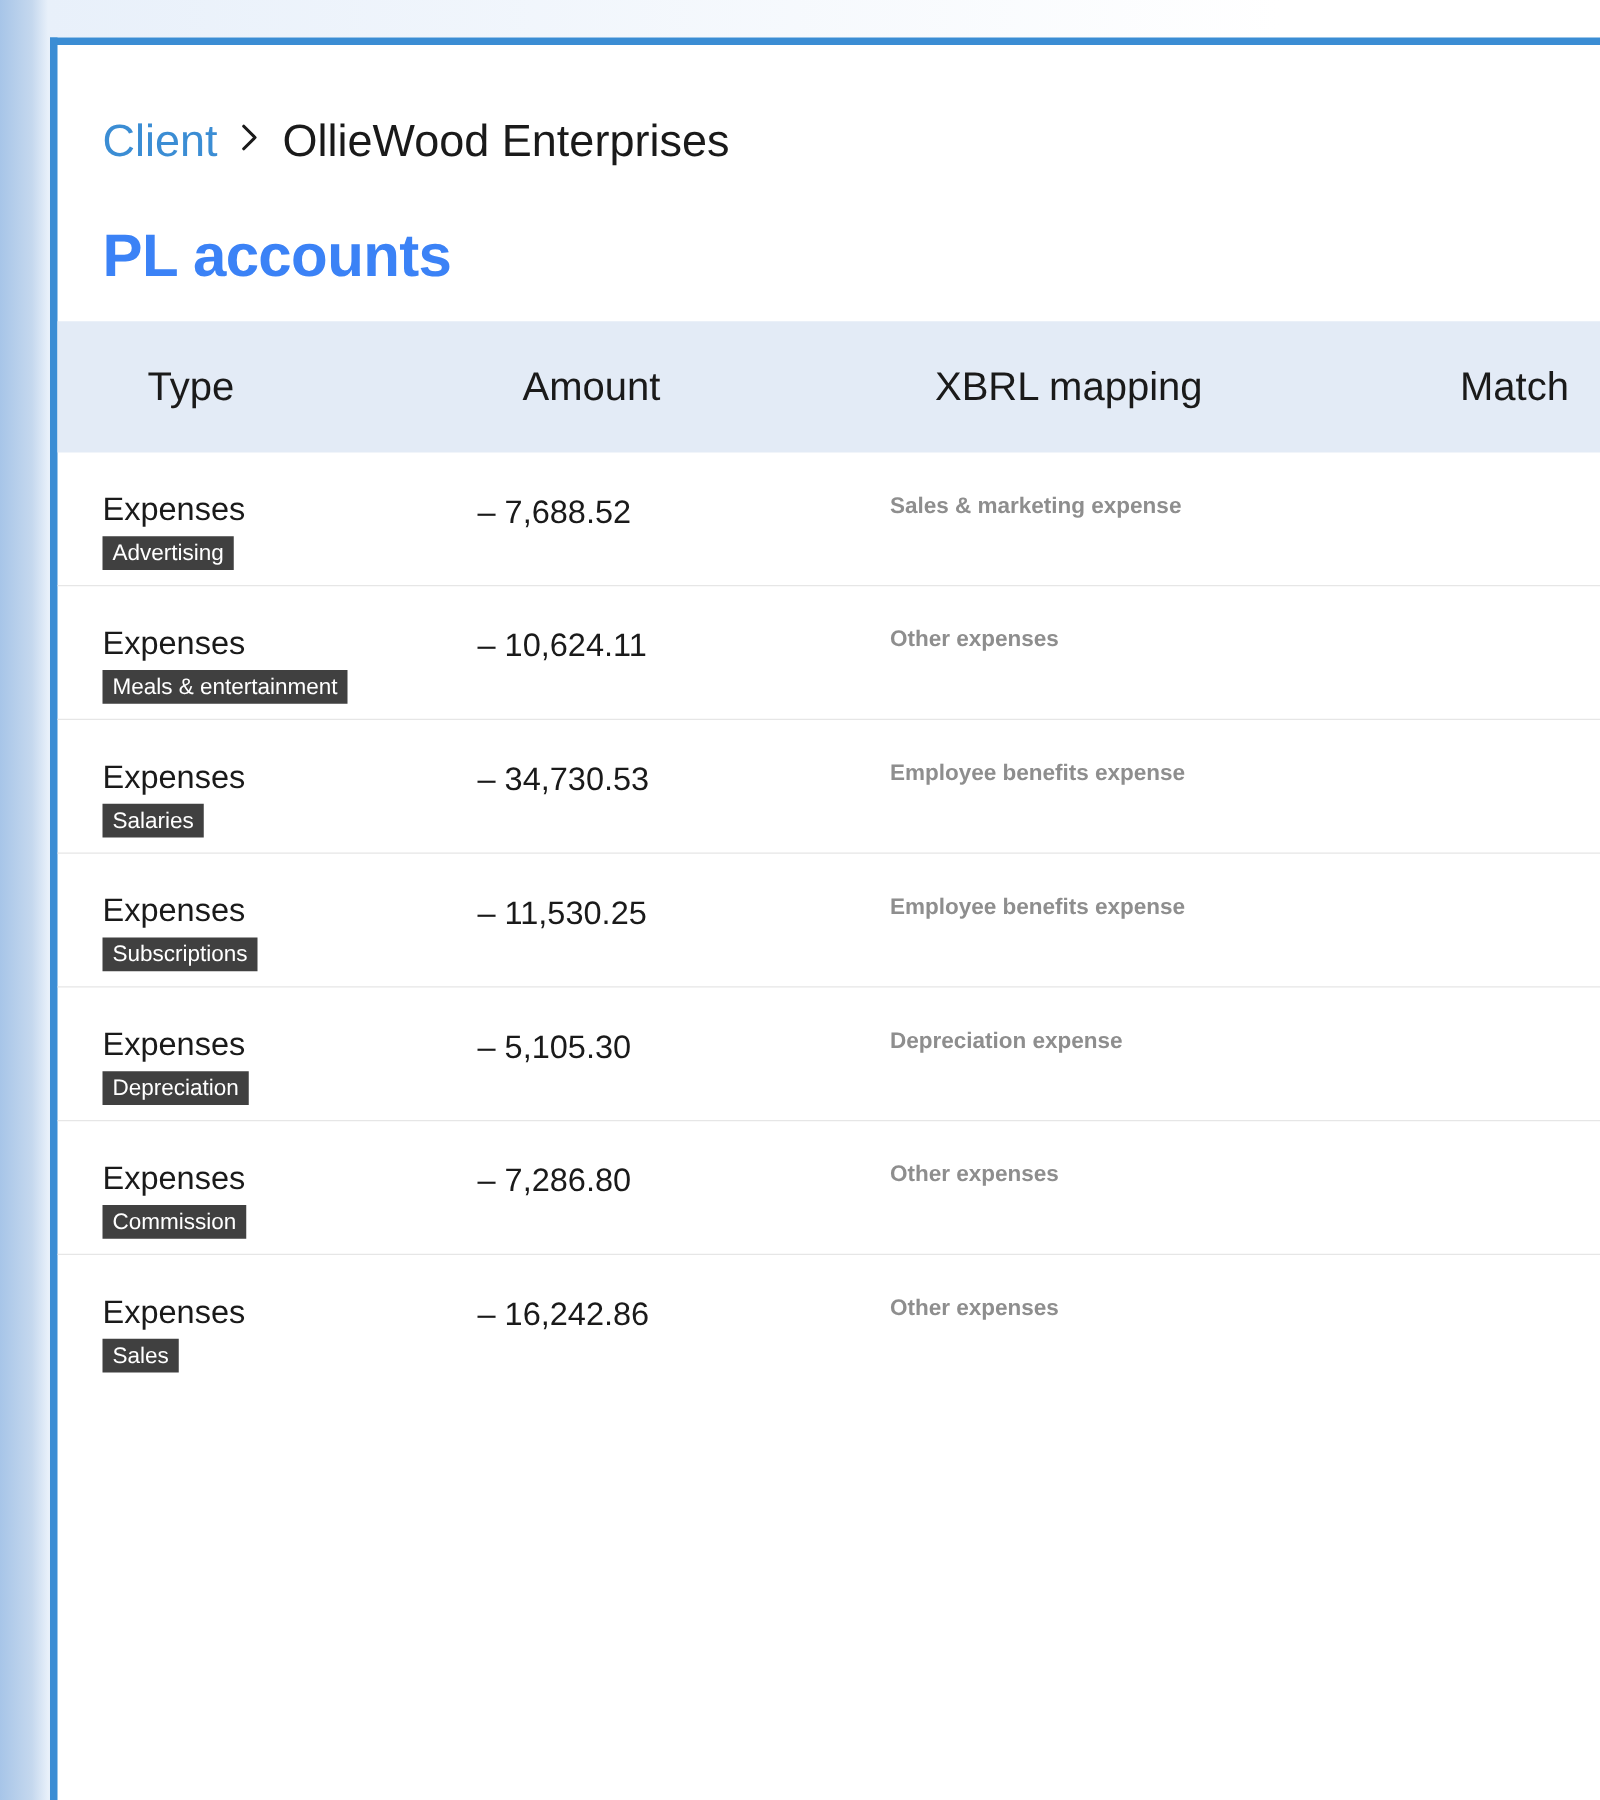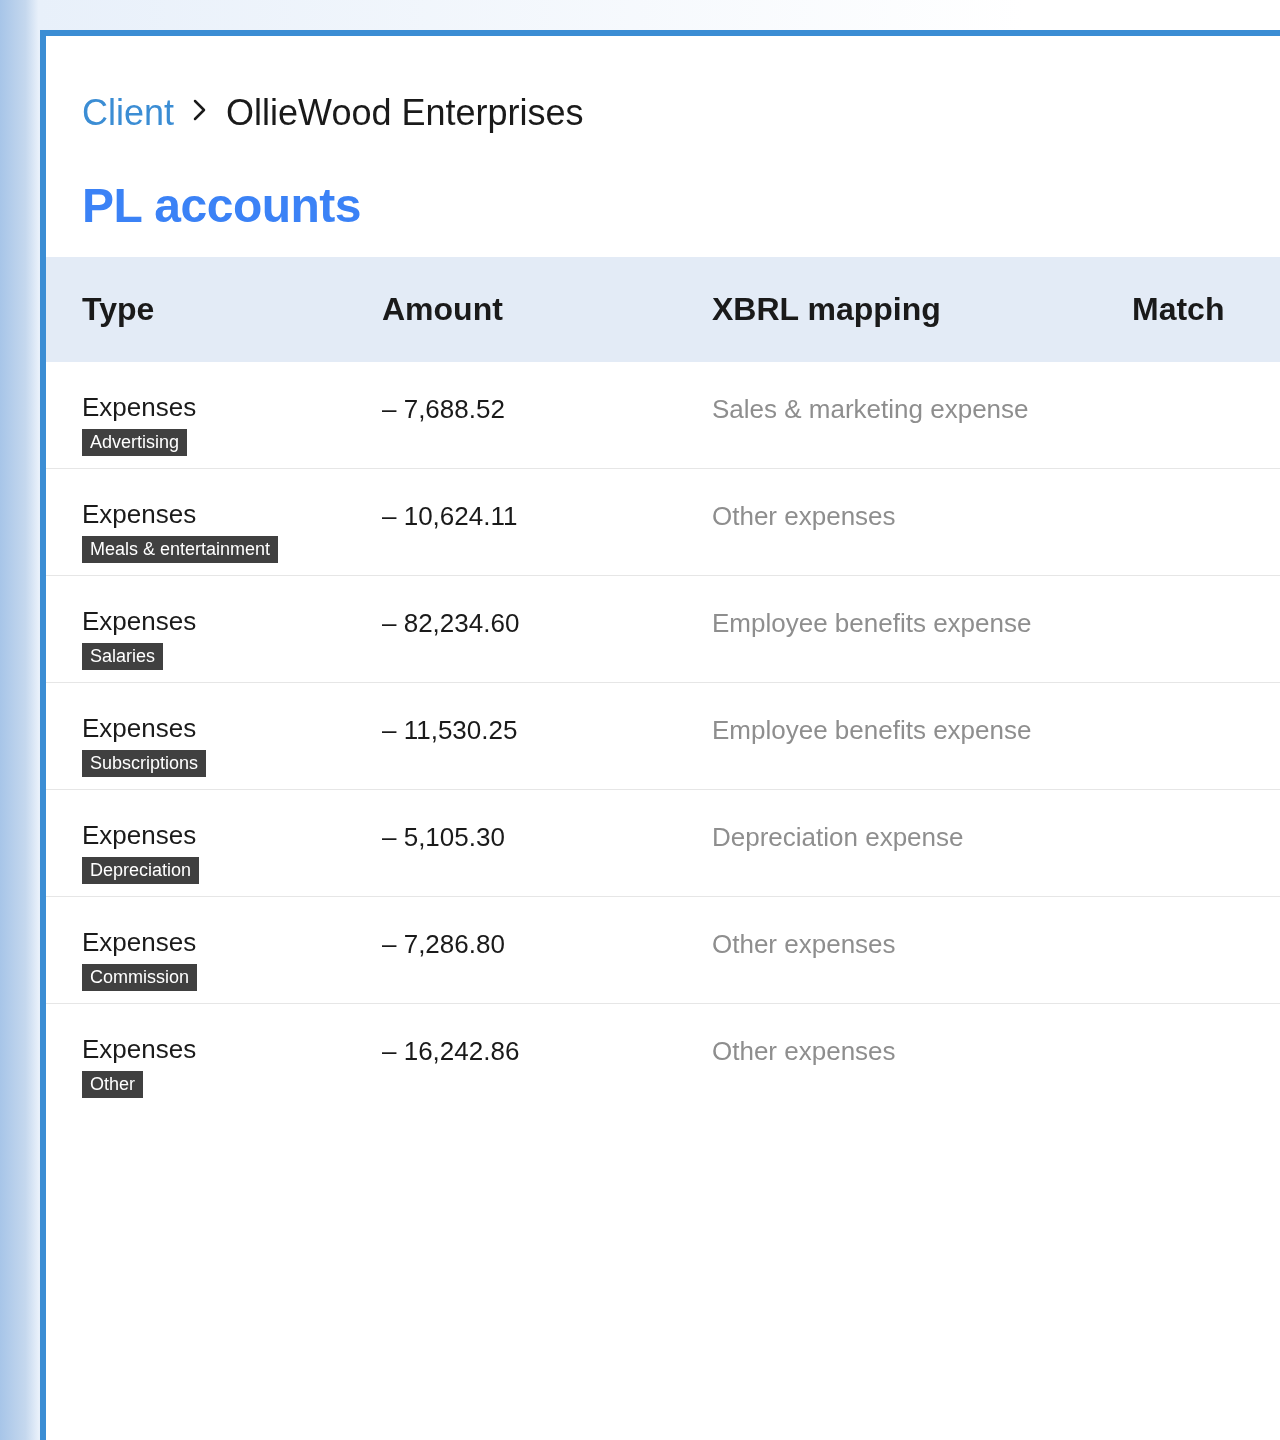--- a/index.html
+++ b/index.html
@@ -51,22 +51,23 @@
   }
   .table-header {
     background: #e3ebf6;
     display: grid;
     grid-template-columns: 300px 330px 420px 1fr;
     padding: 34px 0 34px 36px;
     margin-left: -36px;
   }
   .table-header .th {
     font-size: 32px;
-    font-weight: 700;
-    color: #1a1a1a;
+    font-weight: 400;
+    color: #1a1a1a;
+    margin-left: 36px;
   }
   .rows {
     margin-left: -36px;
   }
   .row {
     display: grid;
     grid-template-columns: 300px 330px 420px 1fr;
     padding: 30px 0 12px 36px;
     border-bottom: 1px solid #e6e6e6;
     align-items: start;
@@ -85,23 +86,24 @@
     line-height: 1;
     font-weight: 400;
   }
   .amount-cell {
     font-size: 26px;
     color: #1a1a1a;
     white-space: nowrap;
     padding-top: 2px;
   }
   .mapping-cell {
-    font-size: 26px;
+    font-size: 18px;
     color: #8e8e8e;
     padding-top: 2px;
+    font-weight: bold;
   }
 </style>
 </head>
 <body>
 
 <div class="frame">
   <div class="inner">
 
     <nav class="breadcrumb">
       <span class="client-link">Client</span>
@@ -142,21 +144,21 @@
         <div class="amount-cell">– 10,624.11</div>
         <div class="mapping-cell">Other expenses</div>
         <div></div>
       </div>
 
       <div class="row">
         <div class="type-cell">
           <div class="type-label">Expenses</div>
           <span class="tag">Salaries</span>
         </div>
-        <div class="amount-cell">– 82,234.60</div>
+        <div class="amount-cell">– 34,730.53</div>
         <div class="mapping-cell">Employee benefits expense</div>
         <div></div>
       </div>
 
       <div class="row">
         <div class="type-cell">
           <div class="type-label">Expenses</div>
           <span class="tag">Subscriptions</span>
         </div>
         <div class="amount-cell">– 11,530.25</div>
@@ -180,21 +182,21 @@
           <span class="tag">Commission</span>
         </div>
         <div class="amount-cell">– 7,286.80</div>
         <div class="mapping-cell">Other expenses</div>
         <div></div>
       </div>
 
       <div class="row" style="border-bottom:none;">
         <div class="type-cell">
           <div class="type-label">Expenses</div>
-          <span class="tag">Other</span>
+          <span class="tag">Sales</span>
         </div>
         <div class="amount-cell">– 16,242.86</div>
         <div class="mapping-cell">Other expenses</div>
         <div></div>
       </div>
 
     </div>
   </div>
 </div>
 

